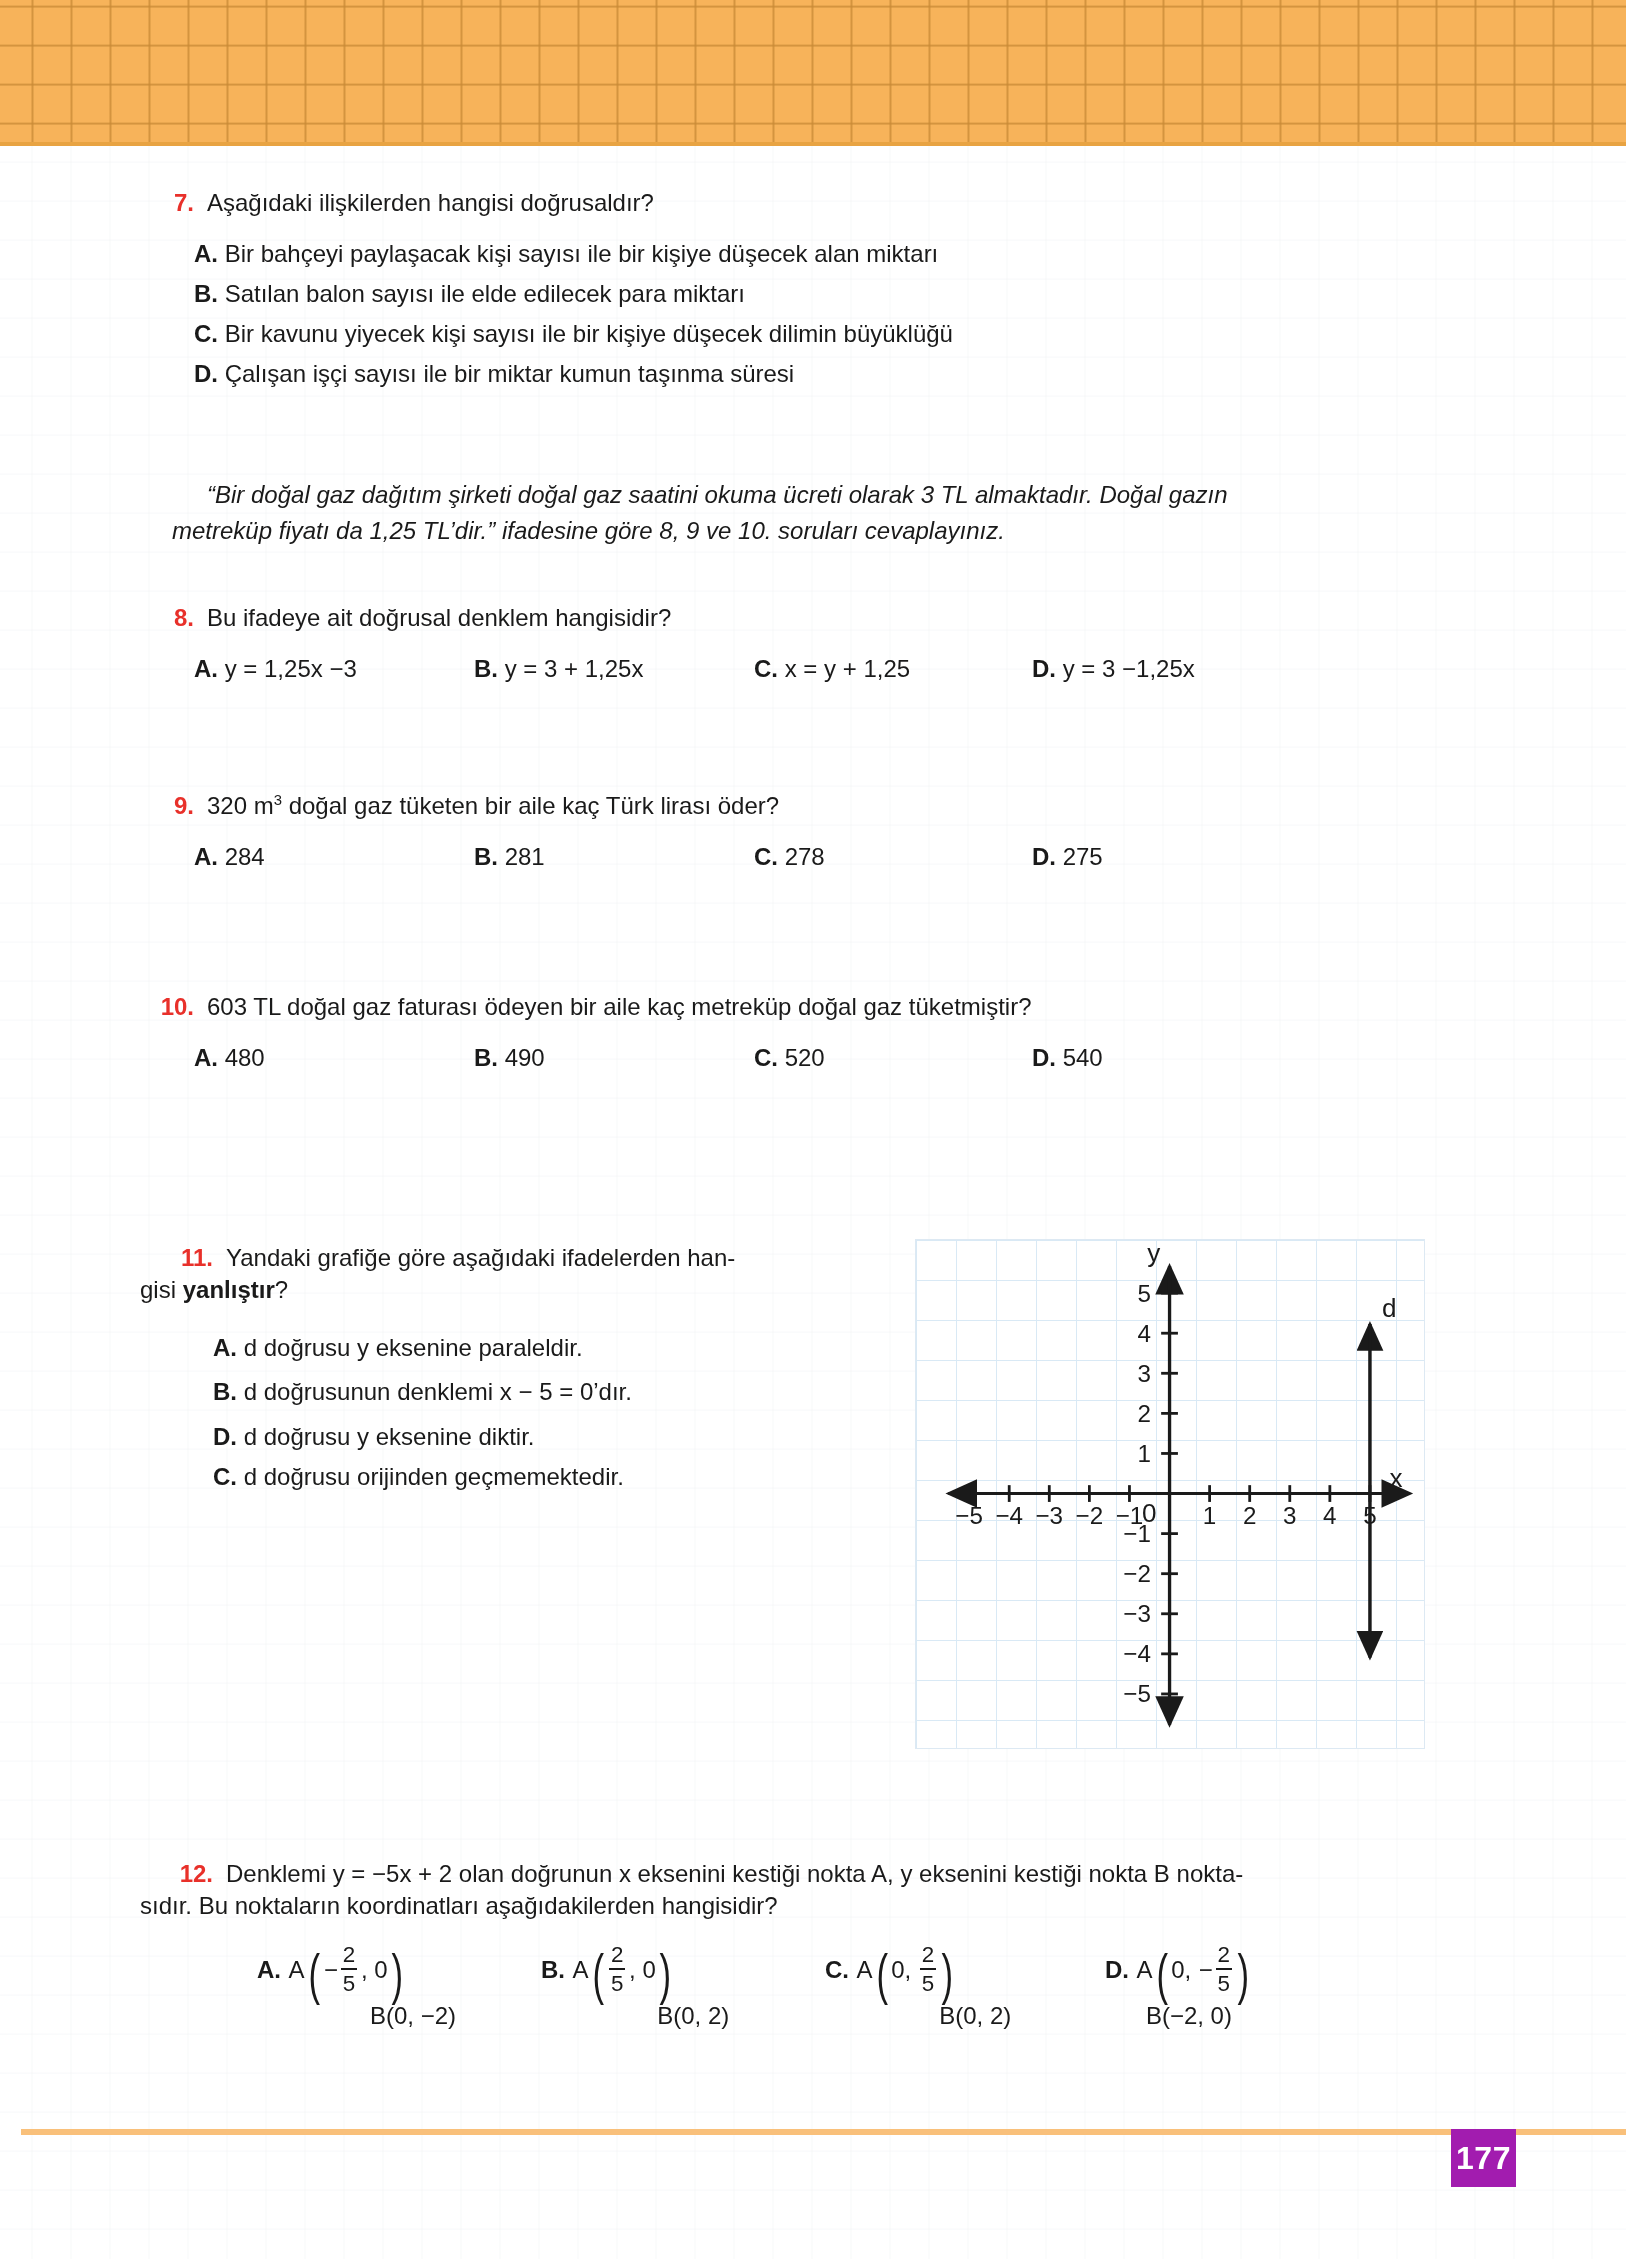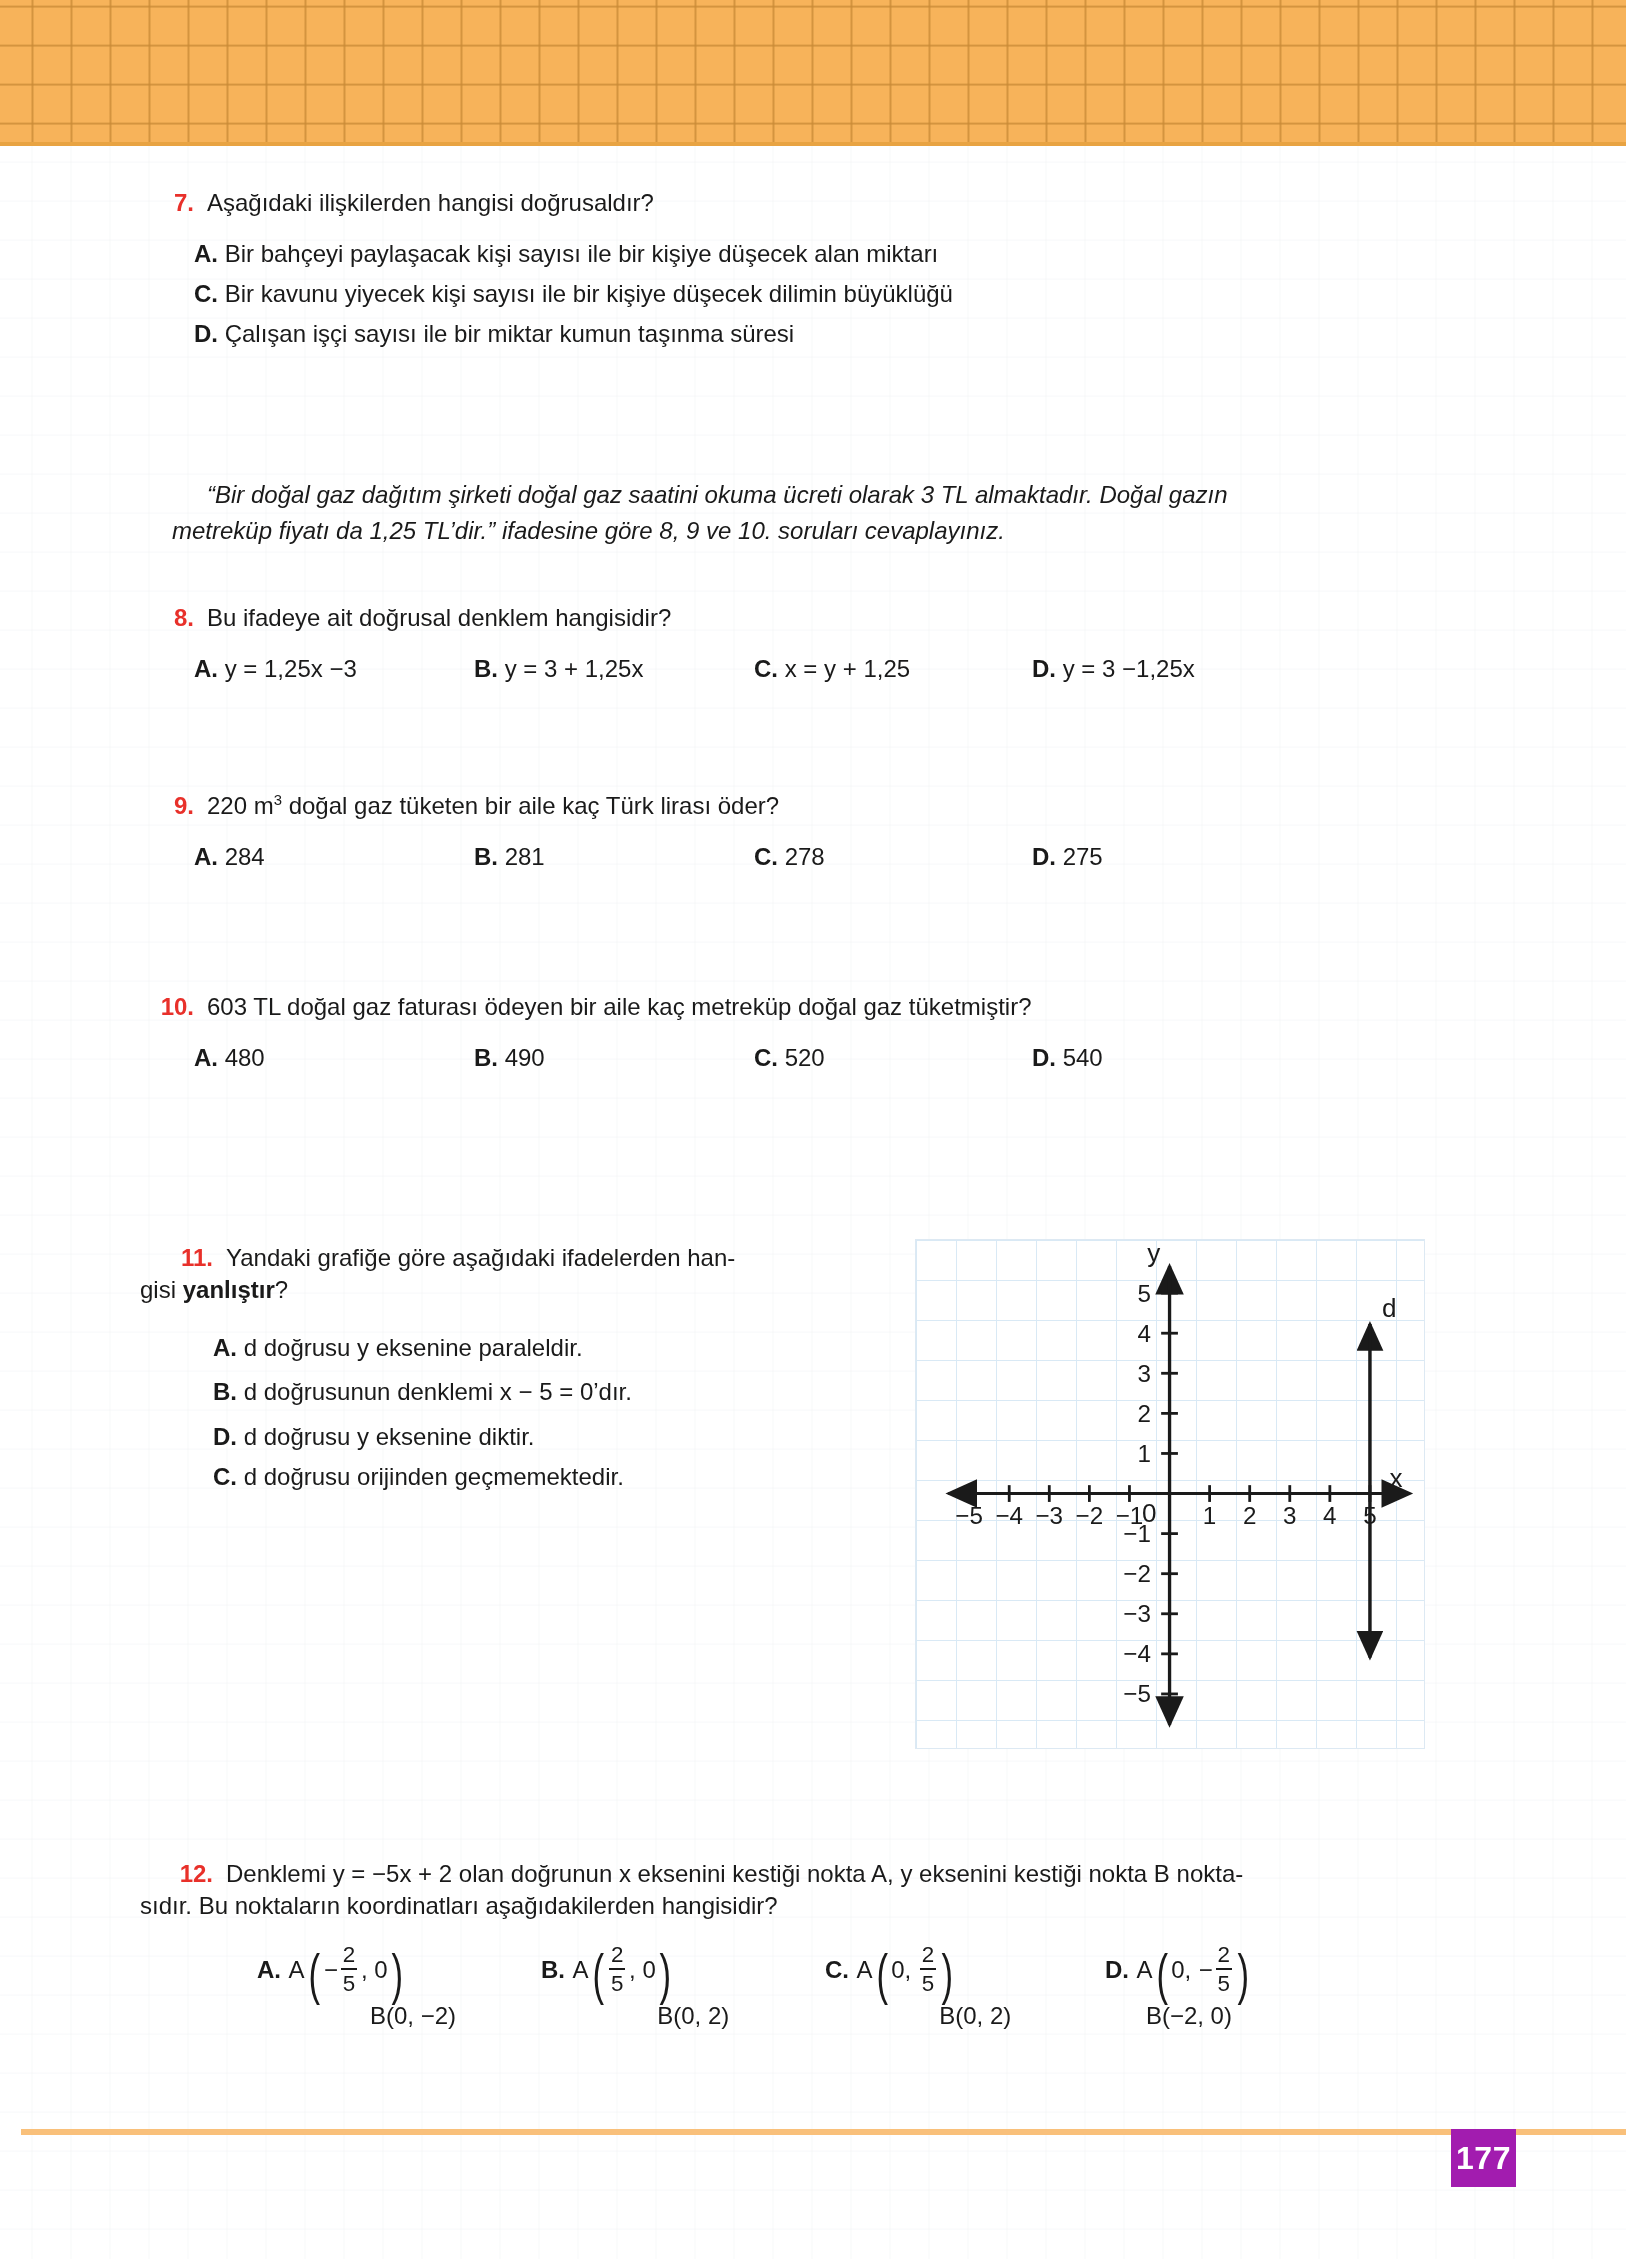--- a/index.html
+++ b/index.html
@@ -131,20 +131,24 @@
     <div class="stem-row">
       <span class="qnum stem-num">7.</span>
       <span class="qtext stem-body">Aşağıdaki ilişkilerden hangisi doğrusaldır?</span>
     </div>
     <div class="choices-block" style="margin-left:54px;margin-top:20.5px;">
       <div class="choice-line">
         <b>A.</b>
         <span>Bir bahçeyi paylaşacak kişi sayısı ile bir kişiye düşecek alan miktarı</span>
       </div>
       <div class="choice-line">
+        <b>B.</b>
+        <span>Satılan balon sayısı ile elde edilecek para miktarı</span>
+      </div>
+      <div class="choice-line">
         <b>C.</b>
         <span>Bir kavunu yiyecek kişi sayısı ile bir kişiye düşecek dilimin büyüklüğü</span>
       </div>
       <div class="choice-line">
         <b>D.</b>
         <span>Çalışan işçi sayısı ile bir miktar kumun taşınma süresi</span>
       </div>
     </div>
   </div>
 
@@ -174,21 +178,21 @@
       <div class="choice-cell">
         <b>D.</b>
         <span>y = 3 −1,25x</span>
       </div>
     </div>
   </div>
 
   <div class="q-block" style="left:140px;top:792px;width:1342px;">
     <div class="stem-row">
       <span class="qnum stem-num">9.</span>
-      <span class="qtext stem-body"><span>220 m</span><sup>3</sup><span> doğal gaz tüketen bir aile kaç Türk lirası öder?</span></span>
+      <span class="qtext stem-body"><span>320 m</span><sup>3</sup><span> doğal gaz tüketen bir aile kaç Türk lirası öder?</span></span>
     </div>
     <div class="choice-row" style="margin-left:54px;margin-top:23px;">
       <div class="choice-cell" style="width:280px;">
         <b>A.</b>
         <span>284</span>
       </div>
       <div class="choice-cell" style="width:280px;">
         <b>B.</b>
         <span>281</span>
       </div>

